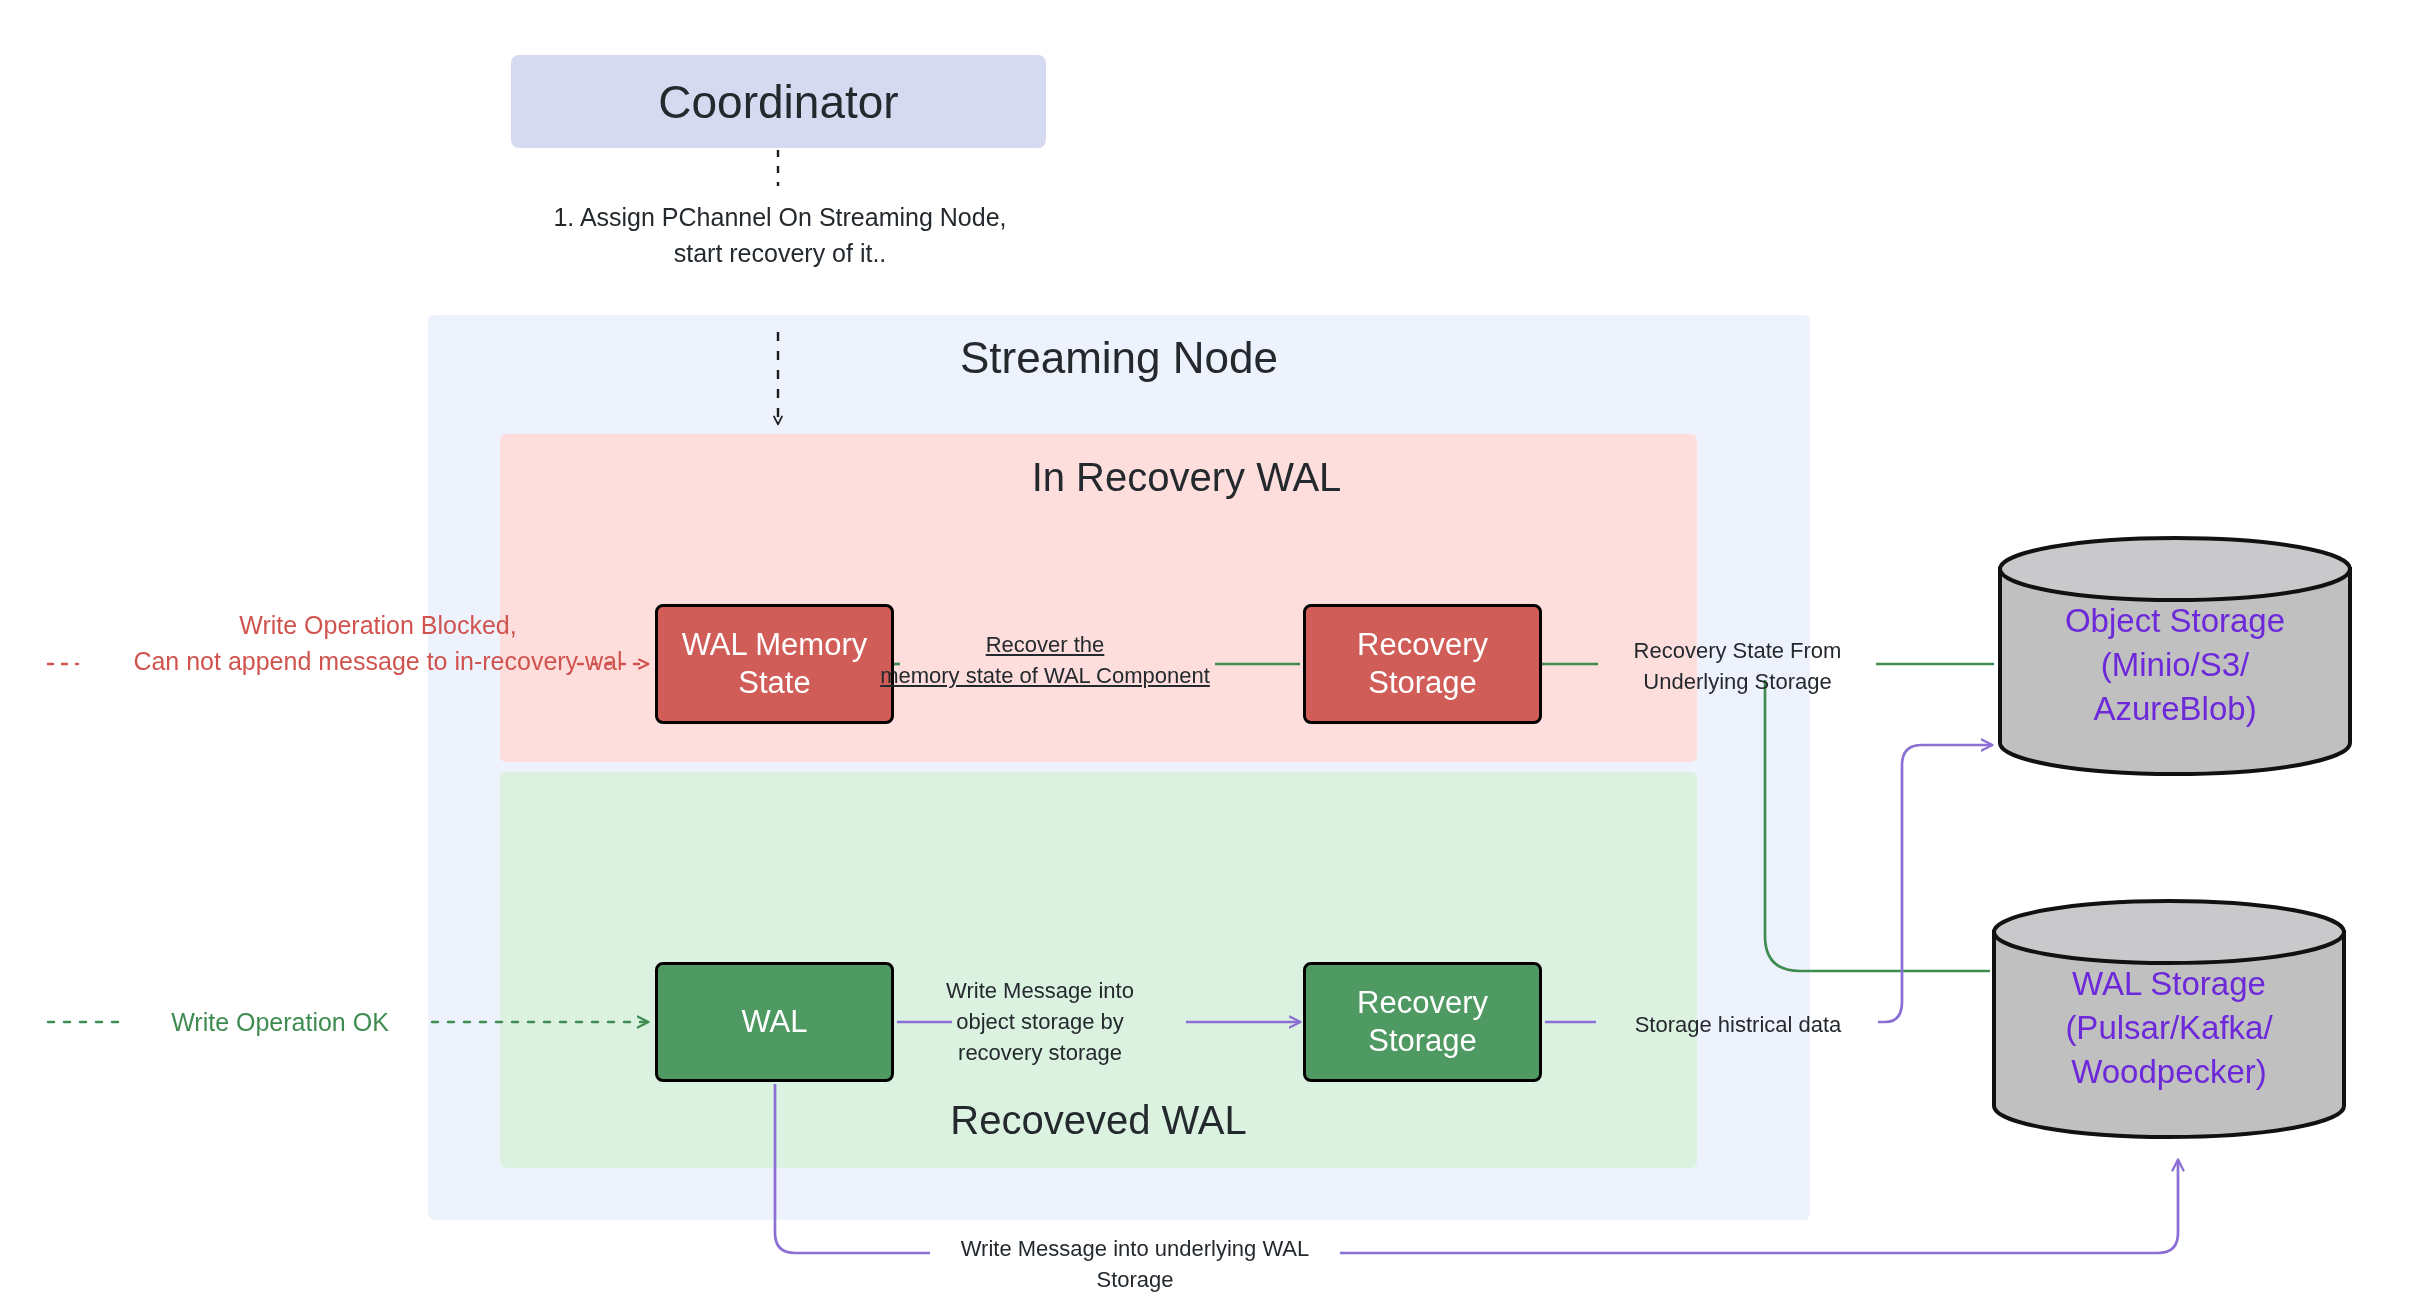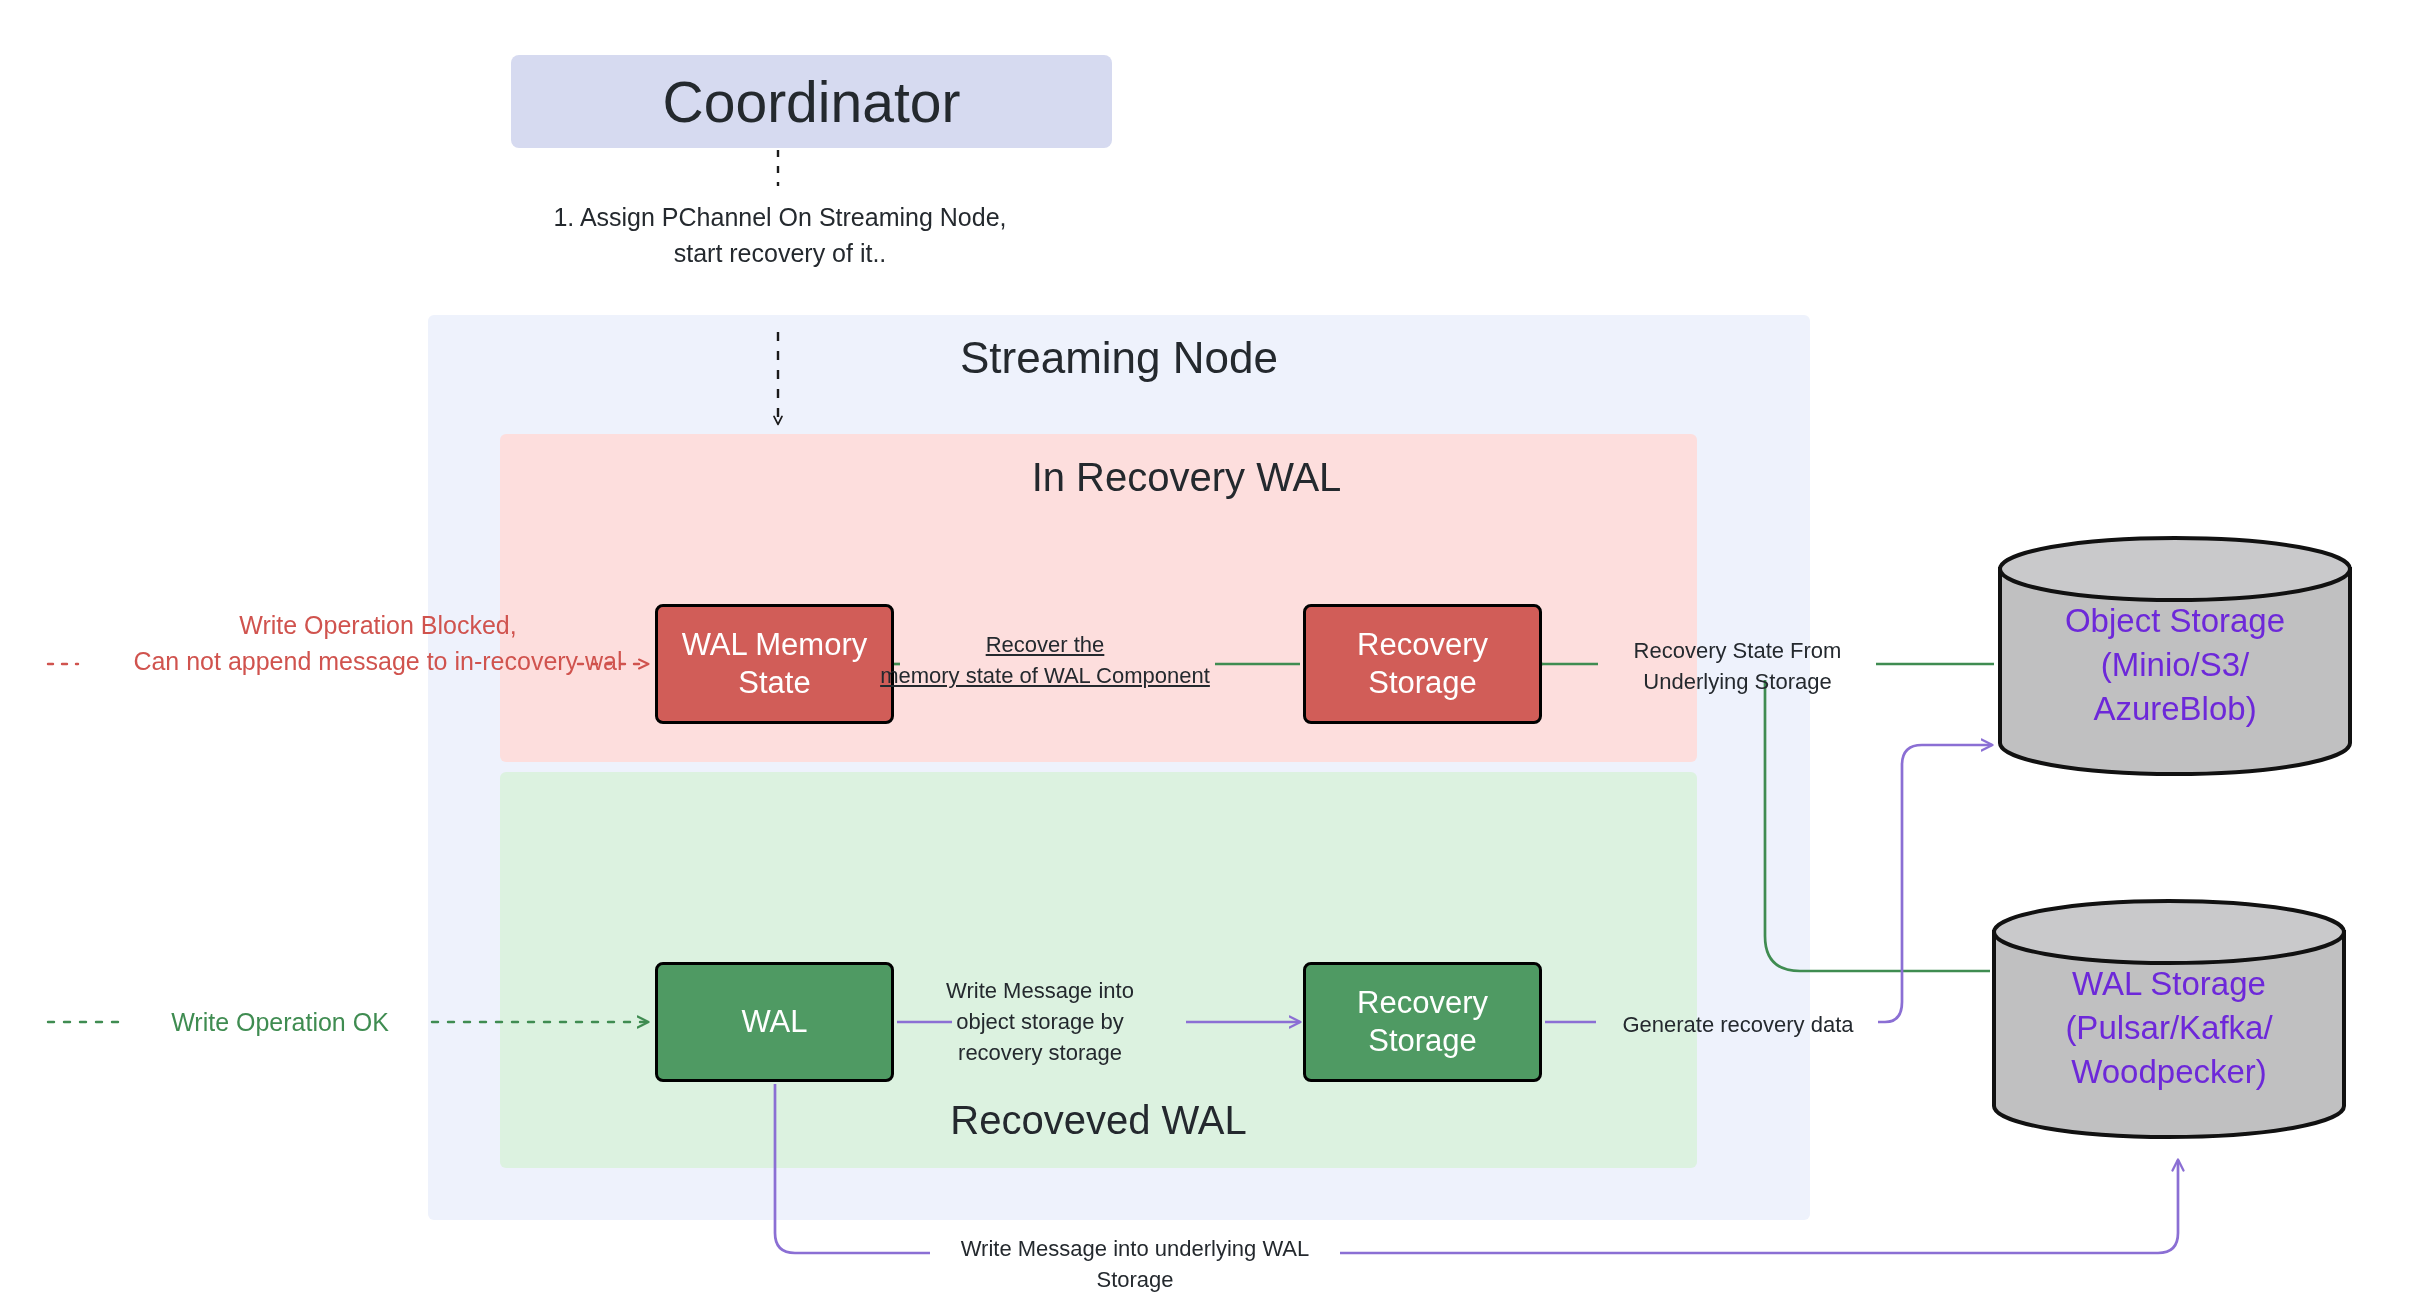--- a/index.html
+++ b/index.html
@@ -27,24 +27,24 @@
     box-sizing:border-box;
     display:flex;
     align-items:center;
     justify-content:center;
     text-align:center;
   }
 
   
   #coordinator{
     left:511px; top:55px;
-    width:601px; height:93px;
+    width:535px; height:93px;
     background:#d6daf0;
     border-radius:8px;
-    font-size:57px;
+    font-size:46px;
     color:#24292e;
   }
 
   
   #streaming-node{
     left:428px; top:315px;
     width:1382px; height:905px;
     background:#eef2fc;
     border-radius:6px;
   }
@@ -270,17 +270,17 @@
   <div class="edge-label red-text" id="label-blocked">Write Operation Blocked,
 Can not append message to in-recovery wal</div>
   <div class="edge-label" id="label-recover-mem">Recover the
 memory state of WAL Component</div>
   <div class="edge-label" id="label-recovery-state">Recovery State From
 Underlying Storage</div>
   <div class="edge-label green-text" id="label-write-ok">Write Operation OK</div>
   <div class="edge-label" id="label-write-msg-obj">Write Message into
 object storage by
 recovery storage</div>
-  <div class="edge-label" id="label-generate">Generate recovery data</div>
+  <div class="edge-label" id="label-generate">Storage histrical data</div>
   <div class="edge-label" id="label-write-underlying">Write Message into underlying WAL
 Storage</div>
 
 </div>
 
 </body></html>

